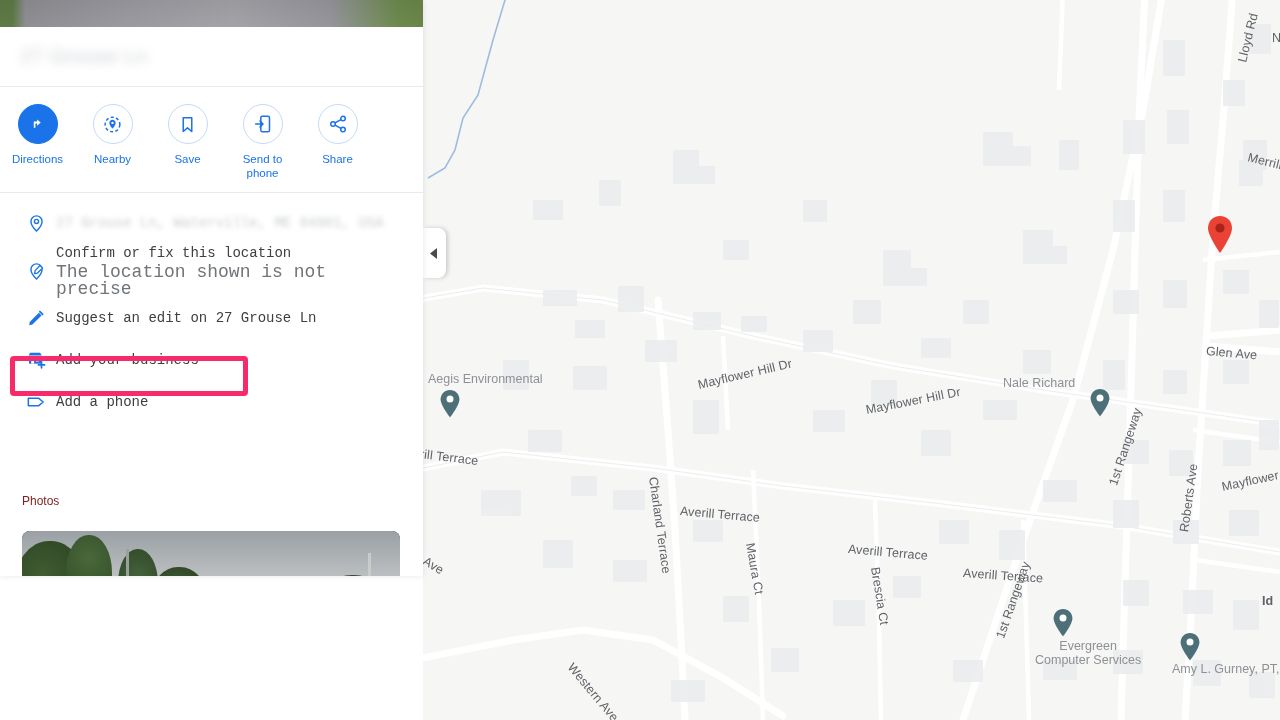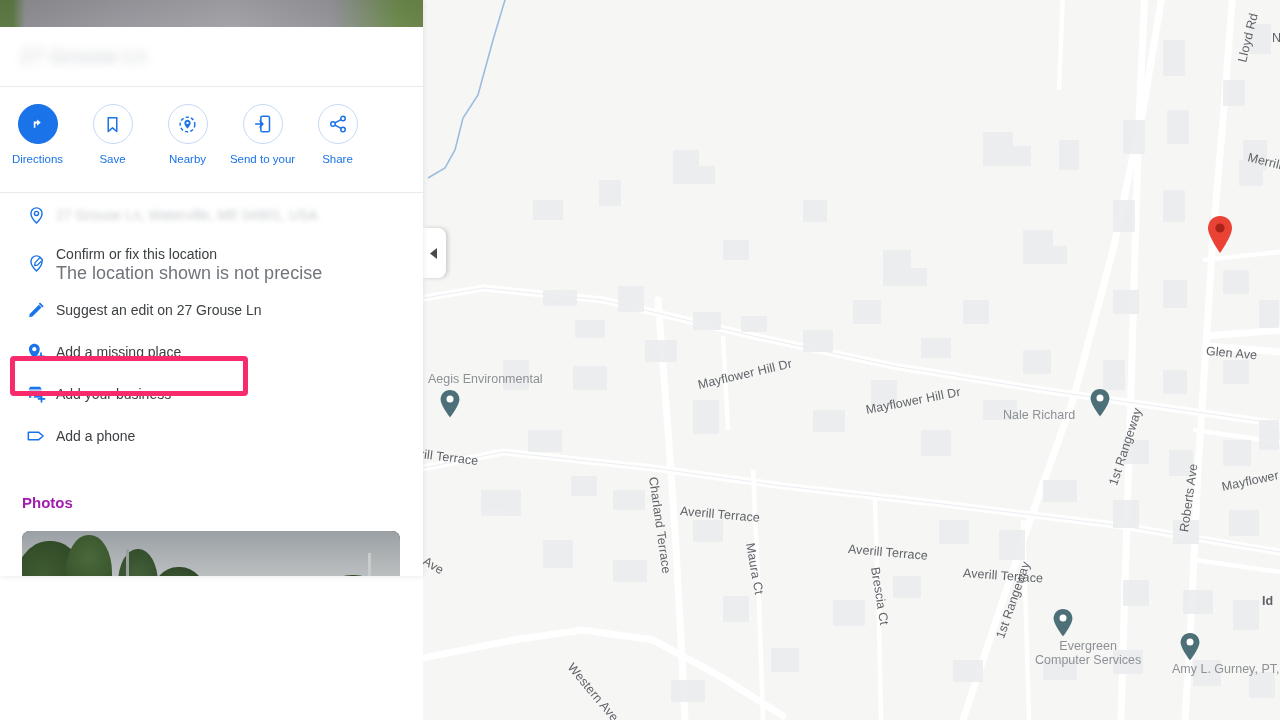--- a/index.html
+++ b/index.html
@@ -106,21 +106,21 @@
     display: flex; align-items: center; justify-content: center;
     background: #fff;
   }
   .action.primary .circle { background: #1a73e8; border-color: #1a73e8; }
   .action .lbl {
     margin-top: 8px; font-size: 11.5px; color: #1a73e8;
     text-align: center; line-height: 14px; max-width: 72px;
   }
 
   
-  .list { position: absolute; left: 0; top: 192px; width: 423px; }
+  .list { position: absolute; left: 0; top: 200px; width: 423px; font-family: Liberation Mono, monospace; }
   .row {
     position: relative; display: flex; align-items: flex-start;
     padding: 0 16px; min-height: 42px; cursor: pointer;
   }
   .row .ico { width: 40px; flex: 0 0 40px; display: flex; align-items: flex-start; justify-content: center; padding-top: 2px; }
   .row .txt { flex: 1; padding-top: 1px; }
   .row .t1 { font-size: 14px; color: #3c4043; line-height: 20px; }
   .row .t2 { font-size: 18px; color: #70757a; line-height: 17px; margin-top: 1px; }
   .row.blurred .t1 { color: #c9ccd0; filter: blur(2.6px); }
 
@@ -131,21 +131,21 @@
   .row-business { height: 42px; align-items: center; }
   .row-label { height: 42px; align-items: center; }
 
   .highlight-box {
     position: absolute; left: 10px; top: 356px; width: 238px; height: 40px;
     border: 5px solid #f72a6b; border-radius: 4px;
     pointer-events: none;
   }
 
   
-  .photos-h { position: absolute; left: 22px; top: 494px; font-size: 15px; color: #a21caf; font-weight: bold; }
+  .photos-h { position: absolute; left: 22px; top: 494px; font-size: 12px; color: #7f1d1d; font-weight: normal; }
   .photo-card {
     position: absolute; left: 22px; top: 531px; width: 378px; height: 133px;
     border-radius: 8px; overflow: hidden; cursor: pointer;
     background: #2c3b2a;
   }
   .photo-sky {
     position: absolute; left: 0; top: 0; width: 100%; height: 58%;
     background: linear-gradient(to bottom,#9aa0a4 0%, #b4b8ba 45%, #c3c6c7 75%, #aeb2b3 100%);
   }
   .photo-road {
@@ -309,21 +309,21 @@
             <circle cx="11" cy="10.1" r="3.5" fill="#fff"></circle>
           </svg>
         </div>
         <div class="map-label poi-label" style="left: 5px; top: 372px; white-space: pre;">Aegis Environmental</div>
         <div class="poi-pin" style="left: 666px; top: 388px;">
           <svg viewBox="0 0 22 30">
             <path d="M11 1 C5.7 1 1.6 5.1 1.6 10.3 C1.6 16.6 11 28.4 11 28.4 S20.4 16.6 20.4 10.3 C20.4 5.1 16.3 1 11 1 Z" fill="#4d6f78"></path>
             <circle cx="11" cy="10.1" r="3.5" fill="#fff"></circle>
           </svg>
         </div>
-        <div class="map-label poi-label" style="left: 580px; top: 408px; white-space: pre;">Nale Richard</div>
+        <div class="map-label poi-label" style="left: 580px; top: 376px; white-space: pre;">Nale Richard</div>
         <div class="poi-pin" style="left: 629px; top: 608px;">
           <svg viewBox="0 0 22 30">
             <path d="M11 1 C5.7 1 1.6 5.1 1.6 10.3 C1.6 16.6 11 28.4 11 28.4 S20.4 16.6 20.4 10.3 C20.4 5.1 16.3 1 11 1 Z" fill="#4d6f78"></path>
             <circle cx="11" cy="10.1" r="3.5" fill="#fff"></circle>
           </svg>
         </div>
         <div class="map-label poi-label" style="left: 612px; top: 639px; white-space: pre;">Evergreen
 Computer Services</div>
         <div class="poi-pin" style="left: 756px; top: 632px;">
           <svg viewBox="0 0 22 30">
@@ -364,44 +364,44 @@
             <svg width="22" height="22" viewBox="0 0 24 24">
               <path d="M12 1.6 L22.4 12 L12 22.4 L1.6 12 Z" fill="none"></path>
               <path d="M12 2.8 L21.2 12 L12 21.2 L2.8 12 Z" fill="#1a73e8"></path>
               <path d="M11 9.4 V7 l4 3.4 -4 3.4 v-2.4 H9.2 V16 H7.4 v-6.6 Z" fill="#fff"></path>
             </svg>
           </div>
           <div class="lbl">Directions</div>
         </div>
         <div class="action">
           <div class="circle">
-            <svg width="19" height="19" viewBox="0 0 24 24">
-              <path d="M6.6 3.4 h10.8 v17.4 L12 16.2 L6.6 20.8 Z" fill="none" stroke="#1a73e8" stroke-width="1.9" stroke-linejoin="round"></path>
-            </svg>
-          </div>
-          <div class="lbl">Save</div>
-        </div>
-        <div class="action">
-          <div class="circle">
             <svg width="21" height="21" viewBox="0 0 24 24">
               <circle cx="12" cy="12" r="8.4" fill="none" stroke="#1a73e8" stroke-width="1.7" stroke-dasharray="3.6 2.6"></circle>
               <path d="M12 6.6c-2 0-3.6 1.6-3.6 3.6 0 2.7 3.6 6.4 3.6 6.4s3.6-3.7 3.6-6.4c0-2-1.6-3.6-3.6-3.6z" fill="#1a73e8"></path>
               <circle cx="12" cy="10.2" r="1.35" fill="#fff"></circle>
             </svg>
           </div>
           <div class="lbl">Nearby</div>
+        </div>
+        <div class="action">
+          <div class="circle">
+            <svg width="19" height="19" viewBox="0 0 24 24">
+              <path d="M6.6 3.4 h10.8 v17.4 L12 16.2 L6.6 20.8 Z" fill="none" stroke="#1a73e8" stroke-width="1.9" stroke-linejoin="round"></path>
+            </svg>
+          </div>
+          <div class="lbl">Save</div>
         </div>
         <div class="action">
           <div class="circle">
             <svg width="20" height="20" viewBox="0 0 24 24">
               <rect x="9.4" y="2.6" width="10.4" height="18.8" rx="2" fill="none" stroke="#1a73e8" stroke-width="1.8"></rect>
               <path d="M3.2 12 h8.4 M8.4 8.4 L12 12 L8.4 15.6" stroke="#1a73e8" stroke-width="1.8" fill="none" stroke-linecap="round" stroke-linejoin="round"></path>
             </svg>
           </div>
-          <div class="lbl">Send to your</div>
+          <div class="lbl">Send to phone</div>
         </div>
         <div class="action">
           <div class="circle">
             <svg width="20" height="20" viewBox="0 0 24 24">
               <circle cx="18" cy="5.4" r="2.7" fill="none" stroke="#1a73e8" stroke-width="1.8"></circle>
               <circle cx="6" cy="12" r="2.7" fill="none" stroke="#1a73e8" stroke-width="1.8"></circle>
               <circle cx="18" cy="18.6" r="2.7" fill="none" stroke="#1a73e8" stroke-width="1.8"></circle>
               <path d="M8.4 10.7 L15.6 6.7 M8.4 13.3 L15.6 17.3" stroke="#1a73e8" stroke-width="1.8"></path>
             </svg>
           </div>
@@ -441,32 +441,20 @@
           <svg width="18" height="18" viewBox="0 0 24 24">
             <path d="M3.6 17.2 L15.8 5 L19.4 8.6 L7.2 20.8 L3 21.8 Z" fill="#1a73e8"></path>
             <path d="M17.2 3.6 L20.8 7.2" stroke="#1a73e8" stroke-width="2.4" stroke-linecap="round"></path>
           </svg>
         </div>
         <div class="txt">
             <div class="t1">Suggest an edit on 27 Grouse Ln</div>
           </div>
       </div>
 
-      <div class="row row-missing">
-        <div class="ico">
-          <svg width="20" height="20" viewBox="0 0 24 24">
-            <path d="M10 2.2c-3.6 0-6.5 2.9-6.5 6.5 0 4.9 6.5 11.6 6.5 11.6s6.5-6.7 6.5-11.6c0-3.6-2.9-6.5-6.5-6.5z" fill="#1a73e8"></path>
-            <circle cx="10" cy="8.6" r="2.5" fill="#fff"></circle>
-            <path d="M18 13.4 L18 21 M14.2 17.2 L21.8 17.2" stroke="#1a73e8" stroke-width="2.1" stroke-linecap="round"></path>
-          </svg>
-        </div>
-        <div class="txt">
-            <div class="t1">Add a missing place</div>
-          </div>
-      </div>
 
       <div class="row row-business">
         <div class="ico">
           <svg width="20" height="20" viewBox="0 0 24 24">
             <path d="M3 6.6 L5.1 3.2 L16.9 3.2 L19 6.6 Z" fill="#1a73e8"></path>
             <rect x="3.6" y="8" width="14.8" height="8.4" fill="#1a73e8"></rect>
             <rect x="6.3" y="10.6" width="3.4" height="5.8" fill="#fff"></rect>
             <rect x="12" y="10.6" width="3.4" height="3.2" fill="#fff"></rect>
             <path d="M18.6 14 L18.6 21.4 M14.9 17.7 L22.3 17.7" stroke="#1a73e8" stroke-width="2.1" stroke-linecap="round"></path>
           </svg>

